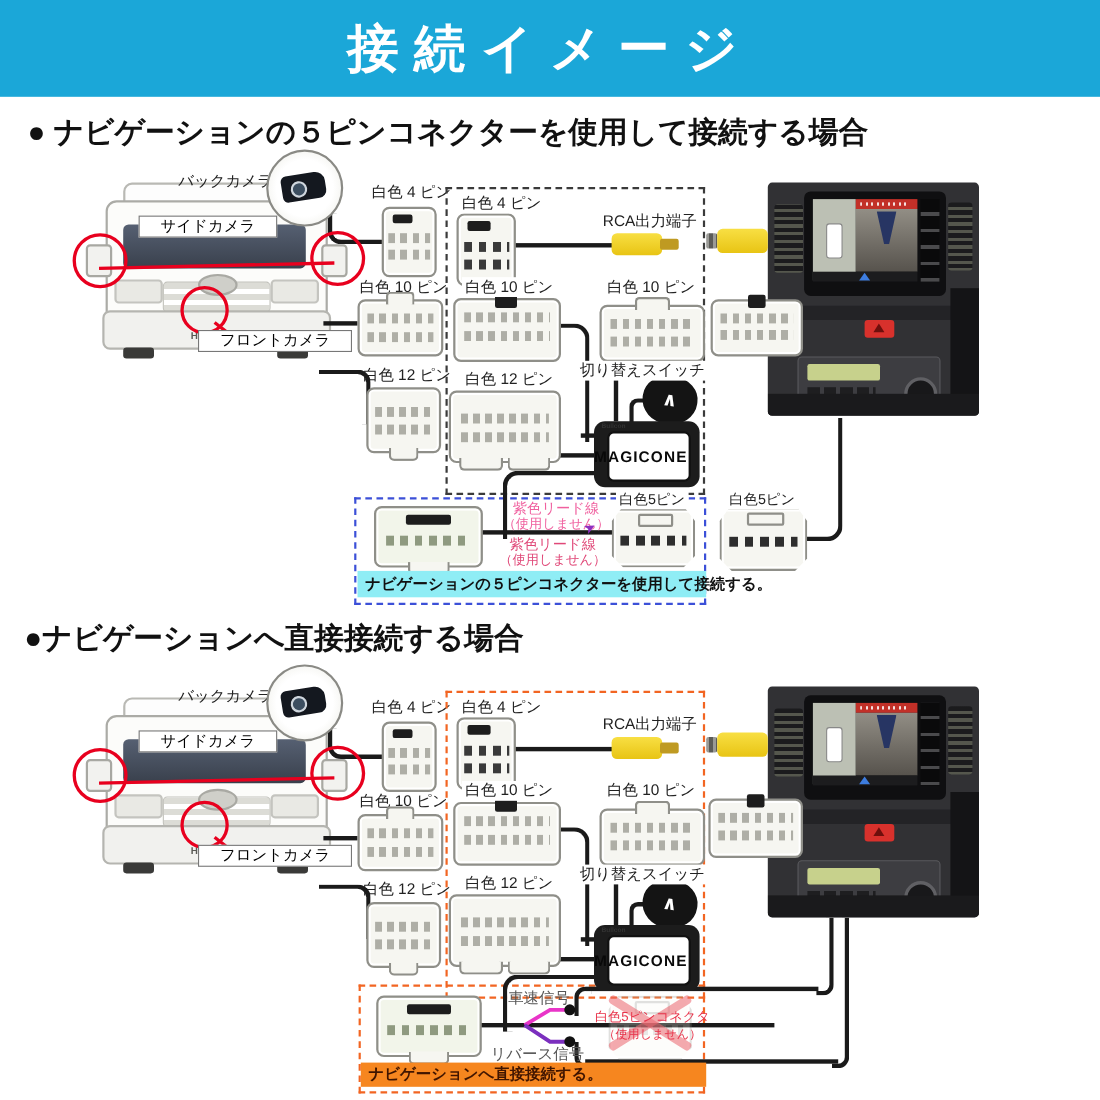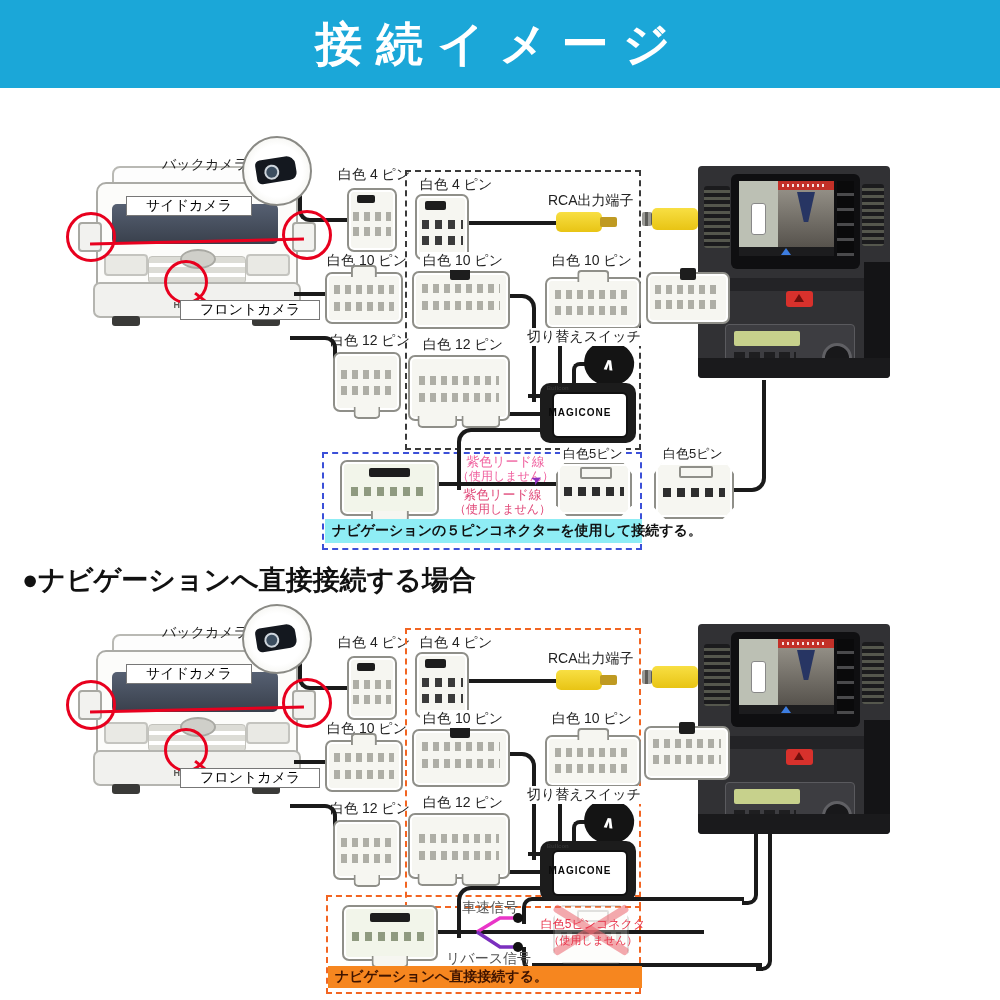--- a/index.html
+++ b/index.html
@@ -26,21 +26,21 @@
   .cnav{background:#f2f5ea;}
   
   .w{position:absolute;z-index:2;}
   .w.bg{background:#1a1a1a;}
   
   .dashbox{position:absolute;z-index:1;}
   
   .magi{position:absolute;background:#1c1c1c;border-radius:10px;z-index:4;}
   .magi .scr{position:absolute;left:13%;top:15%;width:74%;height:70%;background:#fff;border:2px solid #111;border-radius:6px;}
   .magi .b{position:absolute;left:7%;top:4%;font-size:6px;color:#333;font-weight:bold;}
-  .magi .n{position:absolute;left:0;right:16px;top:40%;text-align:center;font-size:10px;font-weight:bold;letter-spacing:1px;color:#090909;}
+  .magi .n{position:absolute;left:0;right:16px;top:40%;text-align:center;font-size:14px;font-weight:bold;letter-spacing:1px;color:#090909;}
   
   .sw{position:absolute;background:#141414;border-radius:46% 46% 50% 50%;transform:rotate(8deg);z-index:4;
       display:flex;align-items:center;justify-content:center;color:#fff;font-weight:bold;font-size:17px;}
   
   .rcaBody{position:absolute;background:linear-gradient(#f8df43,#e8c414);border-radius:5px;z-index:3;}
   .rcaTip{position:absolute;background:#bf9a22;border-radius:2px;z-index:3;}
   .rcaRing{position:absolute;background:repeating-linear-gradient(90deg,#9a9a96 0 3px,#5c5c58 3px 6px);border-radius:2px;z-index:3;}
   
   .van{position:absolute;width:270px;height:215px;}
   .van .roof{position:absolute;left:52px;top:16px;width:168px;height:22px;background:#fdfdfd;border:2px solid #b9b9b4;border-radius:8px 8px 0 0;}
@@ -97,20 +97,21 @@
 </style>
 </head>
 <body>
 
 <div id="stage">
 
   <div id="hdr" class="abs">
     <span>接続イメージ</span>
   </div>
 
+  <div class="abs h1" style="left:25px;top:102px;">● ナビゲーションの５ピンコネクターを使用して接続する場合</div>
 
   <div class="section" id="sec1" style="top:150px;height:412px;">
 
     <div class="van" style="left:60px;top:0;">
       <div class="roof"></div>
       <div class="body"></div>
       <div class="ws"></div>
       <div class="mir" style="left:18px;top:72px;"></div>
       <div class="mir" style="left:232px;top:72px;"></div>
       <div class="hl" style="left:44px;top:104px;"></div>

